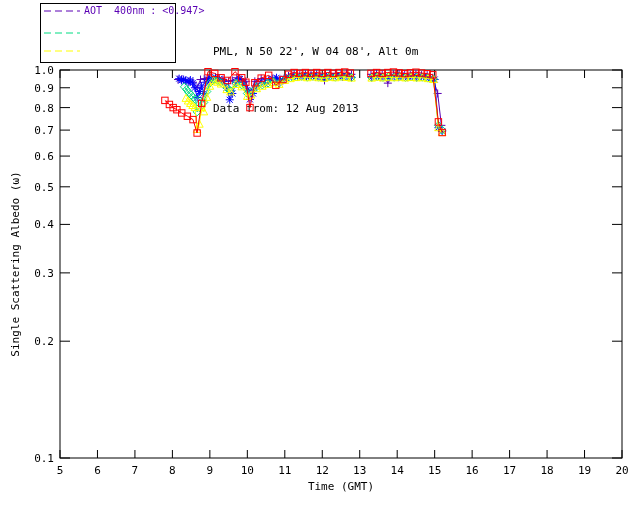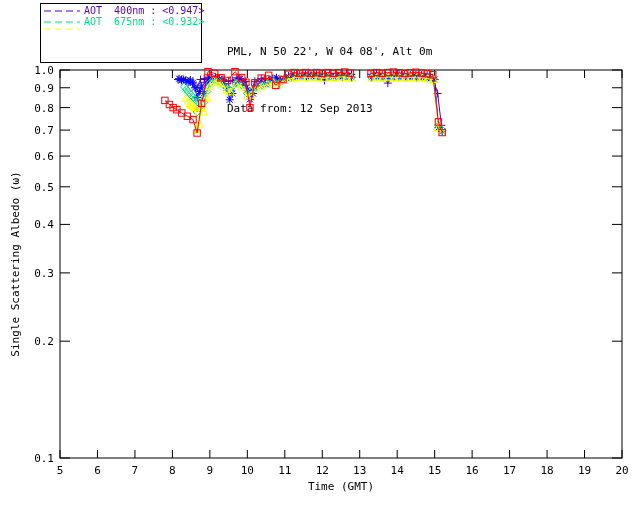--- a/index.html
+++ b/index.html
@@ -1,54 +1,54 @@
 <!DOCTYPE html>
 <html><head>
 <meta charset="utf-8">
 <style>
   html,body{margin:0;padding:0;background:#ffffff;}
   .page{
     position:relative;width:640px;height:512px;background:#ffffff;
     font-family:"DejaVu Sans Mono", monospace;color:#000;overflow:hidden;
   }
   .hdr{
-    position:absolute;left:227px;top:4px;font-size:11px;line-height:19px;
+    position:absolute;left:213px;top:4px;font-size:11px;line-height:19px;
     white-space:pre;color:#000;
   }
   .legend{
-    position:absolute;left:40px;top:3px;width:162px;height:60px;
+    position:absolute;left:40px;top:3px;width:136px;height:60px;
     border:1px solid #000;box-sizing:border-box;background:#fff;
-    display:flex;flex-direction:column;justify-content:flex-start;
+    display:flex;flex-direction:column;justify-content:space-between;
     padding:1px 0 9px 3px;
   }
   .legend-row{display:flex;align-items:center;gap:4px;font-size:10px;white-space:pre;}
   .legend-row svg{flex:0 0 auto;}
   .chart-svg{position:absolute;left:0;top:0;}
   .chart-svg text{font-family:"DejaVu Sans Mono", monospace;fill:#000;}
 </style>
 </head>
 <body>
 
 <div class="page">
 
   <div class="legend" id="legend-box">
       <div class="legend-row"><svg width="36" height="4">
           <line x1="0" y1="2" x2="36" y2="2" stroke="#5a00b4" stroke-dasharray="7 4"></line>
         </svg><span style="color: rgb(90, 0, 180);">AOT  400nm : &lt;0.947&gt;</span></div>
       <div class="legend-row"><svg width="36" height="4">
           <line x1="0" y1="2" x2="36" y2="2" stroke="#00dc82" stroke-dasharray="7 4"></line>
-        </svg><span style="color: rgb(0, 220, 130);">AOT  675nm : &lt;0.932&gt;</span></div>
+        </svg></div>
       <div class="legend-row"><svg width="36" height="4">
           <line x1="0" y1="2" x2="36" y2="2" stroke="#ffff00" stroke-dasharray="7 4"></line>
         </svg></div>
     </div>
 
   <div class="hdr">
     <div>PML, N 50 22', W 04 08', Alt 0m</div>
-    <div>Data from: 12 Sep 2013</div>
+    <div>Data from: 12 Aug 2013</div>
   </div>
 
   <svg class="chart-svg" id="chart" width="640" height="512" viewBox="0 0 640 512">
     <rect id="frame" x="60" y="70" width="562" height="388" fill="none" stroke="#000" stroke-width="1"></rect>
     <g id="ticks">
         <line x1="60" y1="458" x2="60" y2="450" stroke="#000"></line>
         <line x1="60" y1="70" x2="60" y2="78" stroke="#000"></line>
         <line x1="97.46666666666667" y1="458" x2="97.46666666666667" y2="450" stroke="#000"></line>
         <line x1="97.46666666666667" y1="70" x2="97.46666666666667" y2="78" stroke="#000"></line>
         <line x1="134.93333333333334" y1="458" x2="134.93333333333334" y2="450" stroke="#000"></line>

